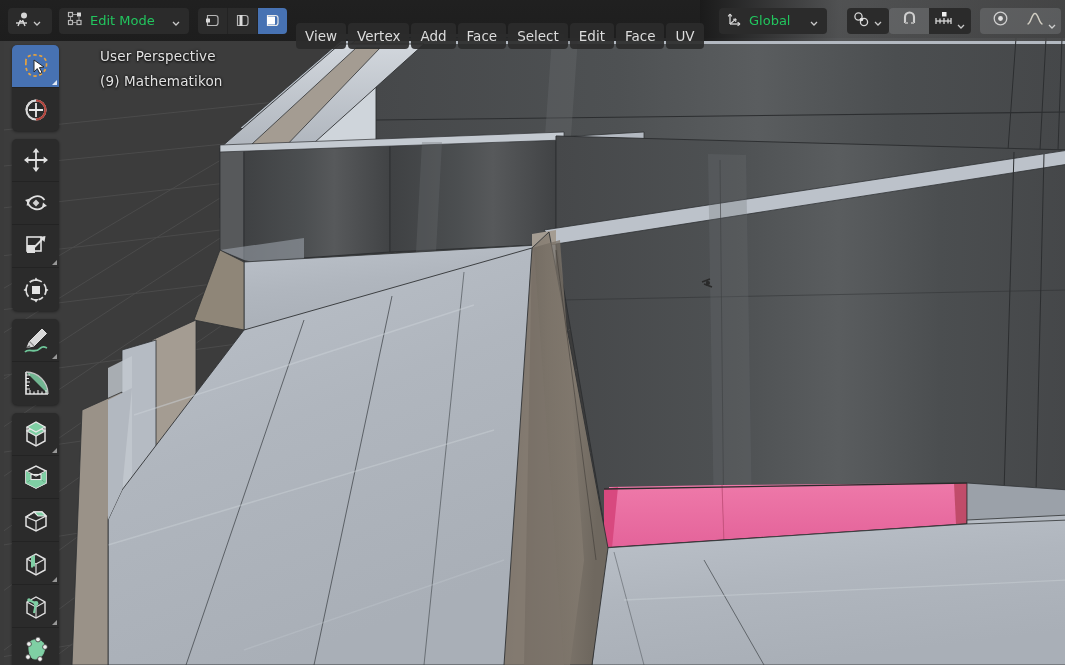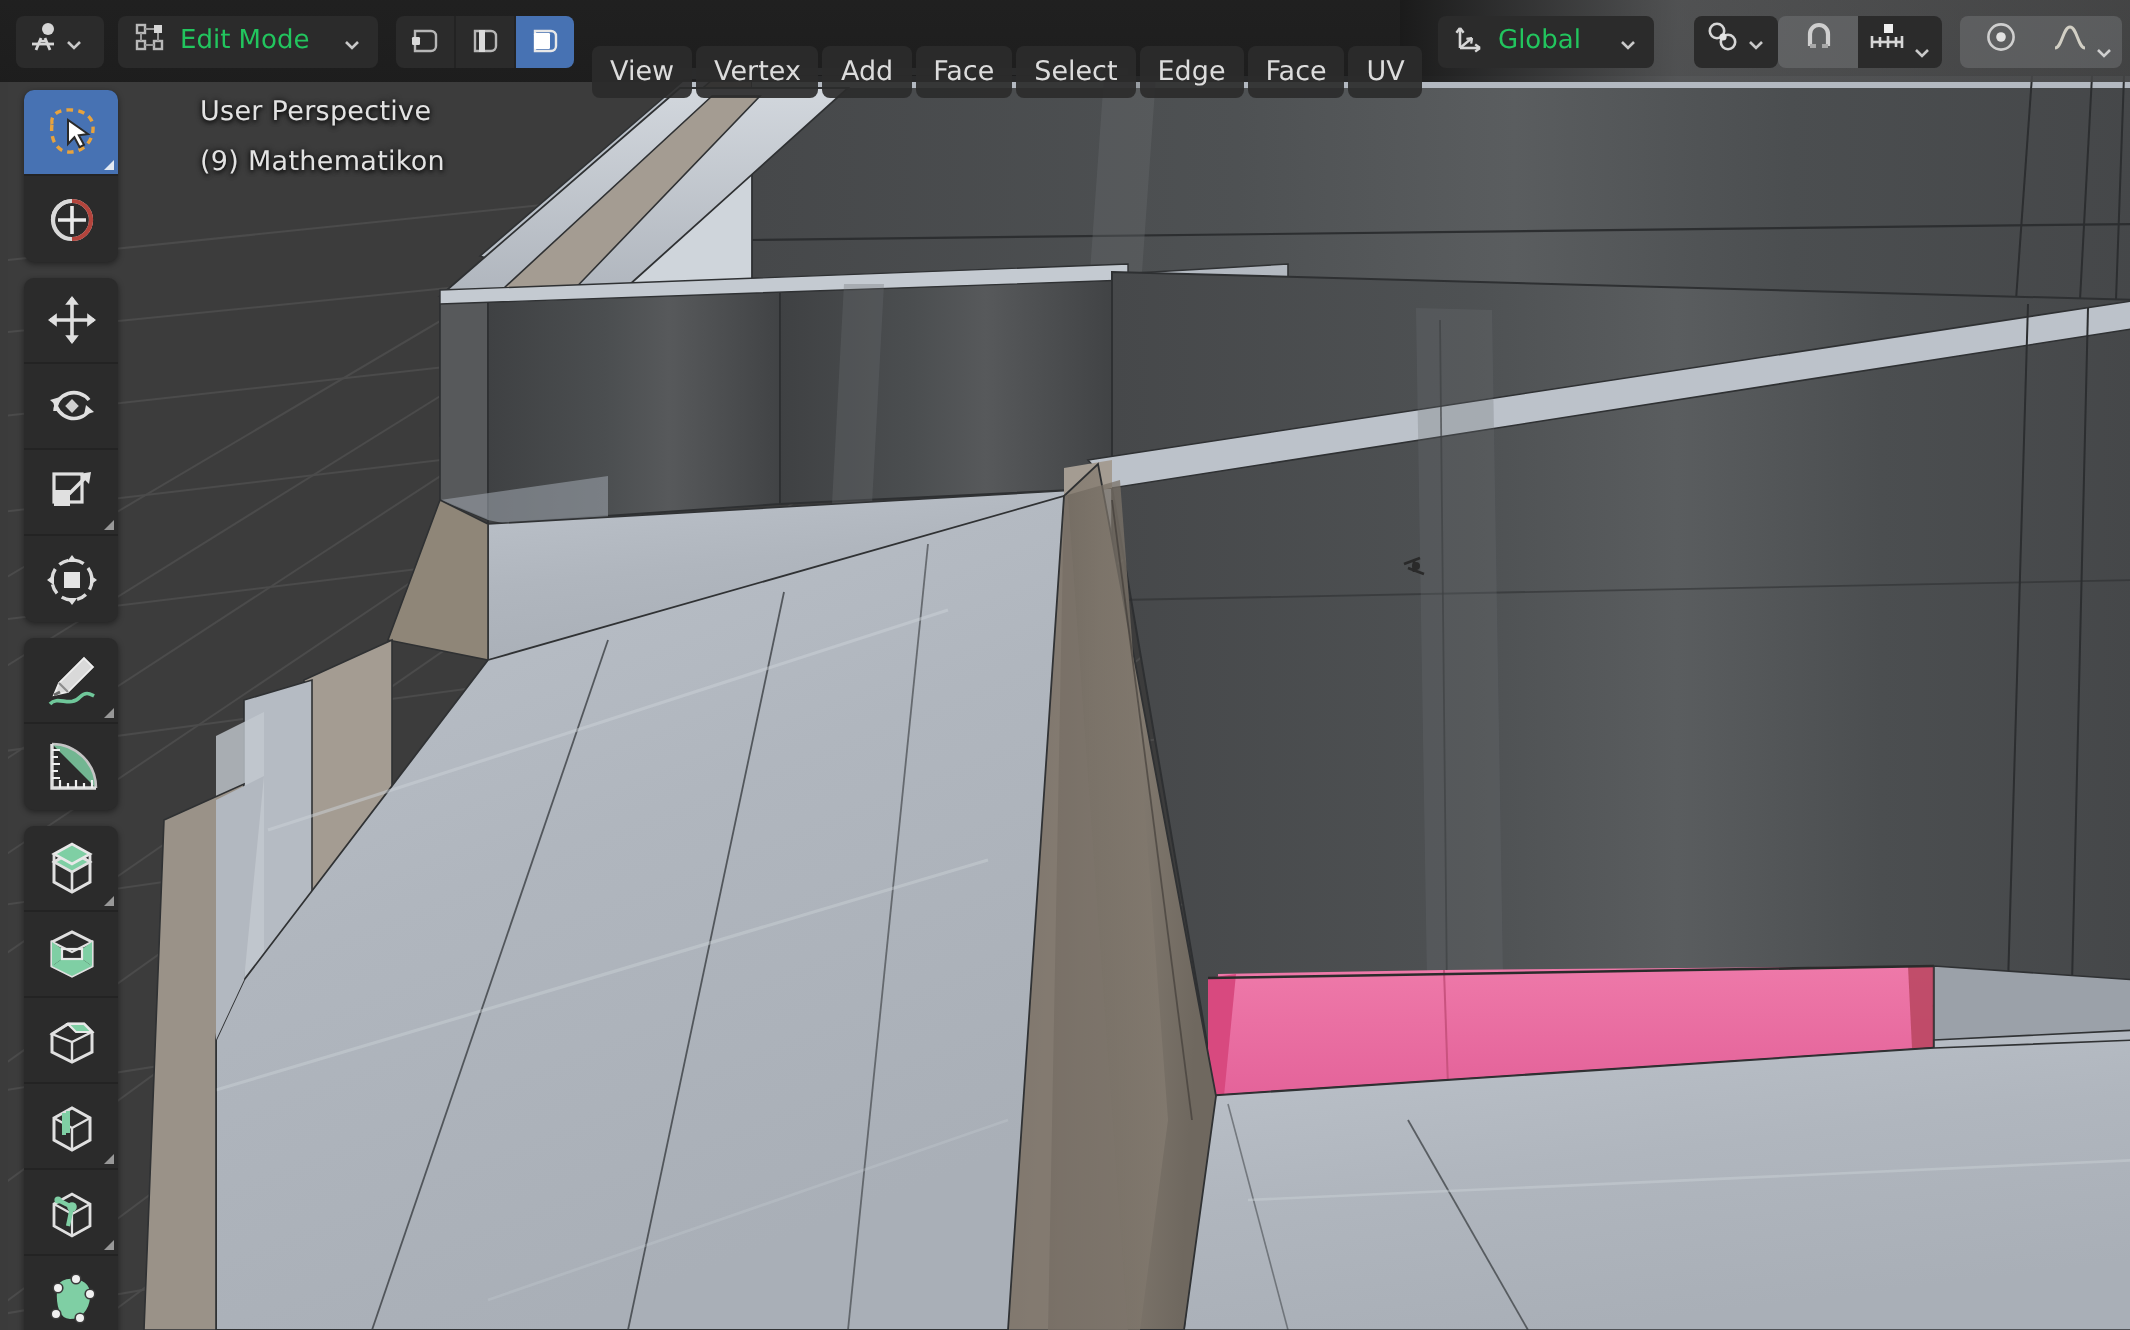--- a/index.html
+++ b/index.html
@@ -432,21 +432,21 @@
     <div class="menu-item">
       <span>Add</span>
     </div>
     <div class="menu-item">
       <span>Face</span>
     </div>
     <div class="menu-item">
       <span>Select</span>
     </div>
     <div class="menu-item">
-      <span>Edge</span>
+      <span>Edit</span>
     </div>
     <div class="menu-item">
       <span>Face</span>
     </div>
     <div class="menu-item">
       <span>UV</span>
     </div>
 
     <div class="spacer-flex"></div>
 

